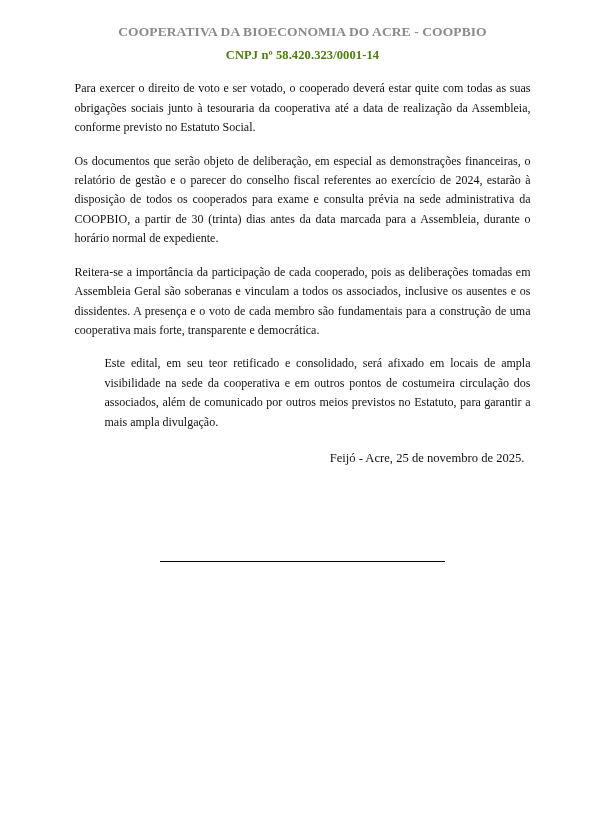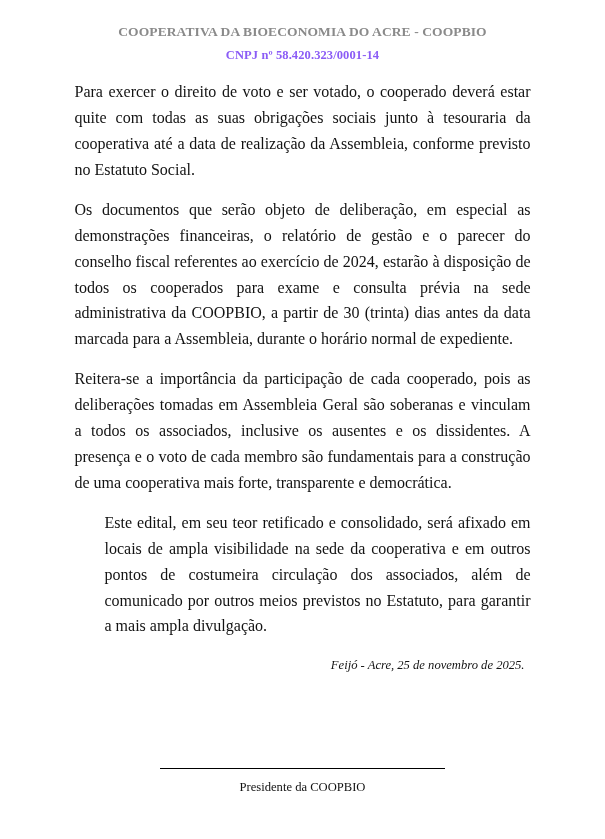--- a/index.html
+++ b/index.html
@@ -26,50 +26,49 @@
     font-size: 13.5px;
     font-weight: bold;
     color: #8a8a8a;
     letter-spacing: 0.1px;
     line-height: 1.2;
     margin: 0;
   }
   .org-cnpj {
     font-size: 12.5px;
     font-weight: bold;
-    color: #8b5cf6;
+    color: #4d7c0f;
     letter-spacing: 0.1px;
     margin: 8px 0 0 0;
   }
   .body-block {
     margin: 0 auto;
     width: 456px;
     padding-top: 16px;
   }
   p.para {
     margin: 0 0 14px 0;
-    font-size: 16px;
+    font-size: 12px;
     line-height: 1.62;
     text-align: justify;
     text-justify: inter-word;
     color: #121212;
     hyphens: none;
   }
   p.para:last-of-type {
     margin-bottom: 0;
     margin-left: 30px;
   }
   .date-line {
     margin: 16px 0 0 0;
     font-size: 12.6px;
     line-height: 1.62;
     text-align: right;
     padding-right: 6px;
     color: #121212;
-    font-style: italic;
   }
   .signature-block {
     margin: 0 auto;
     width: 456px;
     padding-top: 92px;
     text-align: center;
   }
   .sig-rule {
     width: 285px;
     height: 0;
@@ -105,16 +104,15 @@
     <p class="para">Para exercer o direito de voto e ser votado, o cooperado deverá estar quite com todas as suas obrigações sociais junto à tesouraria da cooperativa até a data de realização da Assembleia, conforme previsto no Estatuto Social.</p>
     <p class="para">Os documentos que serão objeto de deliberação, em especial as demonstrações financeiras, o relatório de gestão e o parecer do conselho fiscal referentes ao exercício de 2024, estarão à disposição de todos os cooperados para exame e consulta prévia na sede administrativa da COOPBIO, a partir de 30 (trinta) dias antes da data marcada para a Assembleia, durante o horário normal de expediente.</p>
     <p class="para">Reitera-se a importância da participação de cada cooperado, pois as deliberações tomadas em Assembleia Geral são soberanas e vinculam a todos os associados, inclusive os ausentes e os dissidentes. A presença e o voto de cada membro são fundamentais para a construção de uma cooperativa mais forte, transparente e democrática.</p>
     <p class="para">Este edital, em seu teor retificado e consolidado, será afixado em locais de ampla visibilidade na sede da cooperativa e em outros pontos de costumeira circulação dos associados, além de comunicado por outros meios previstos no Estatuto, para garantir a mais ampla divulgação.</p>
 
     <div class="date-line">Feijó - Acre, 25 de novembro de 2025.</div>
   </div>
 
   <div class="signature-block">
     <hr class="sig-rule">
-    <div class="sig-role">Presidente da COOPBIO</div>
   </div>
 
 </div>
 
 </body></html>

